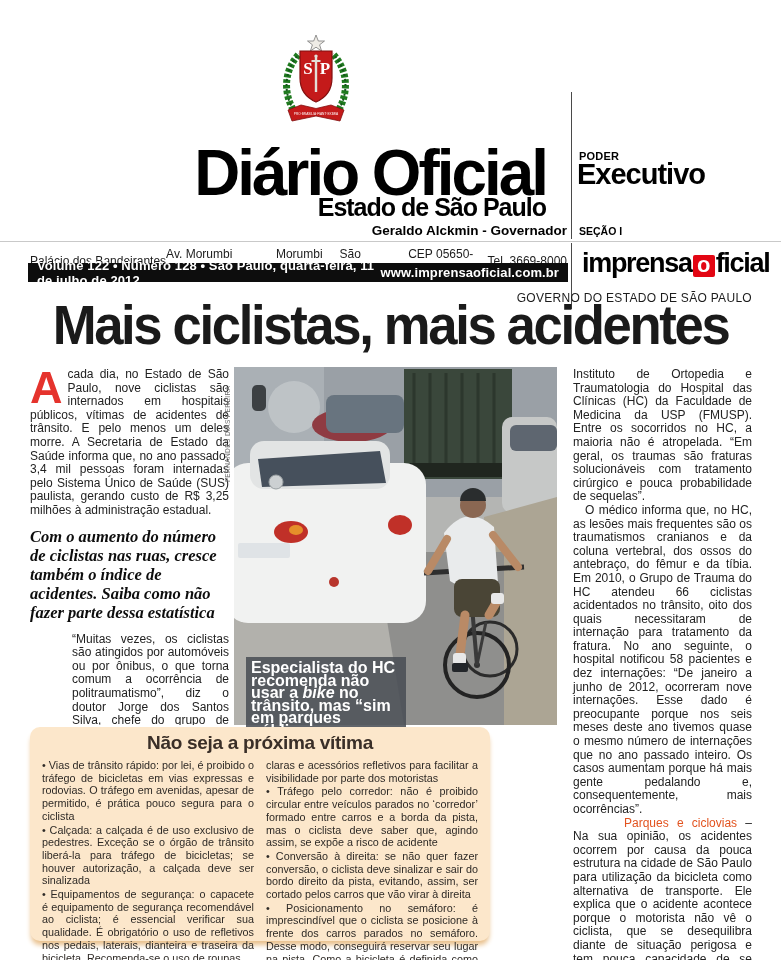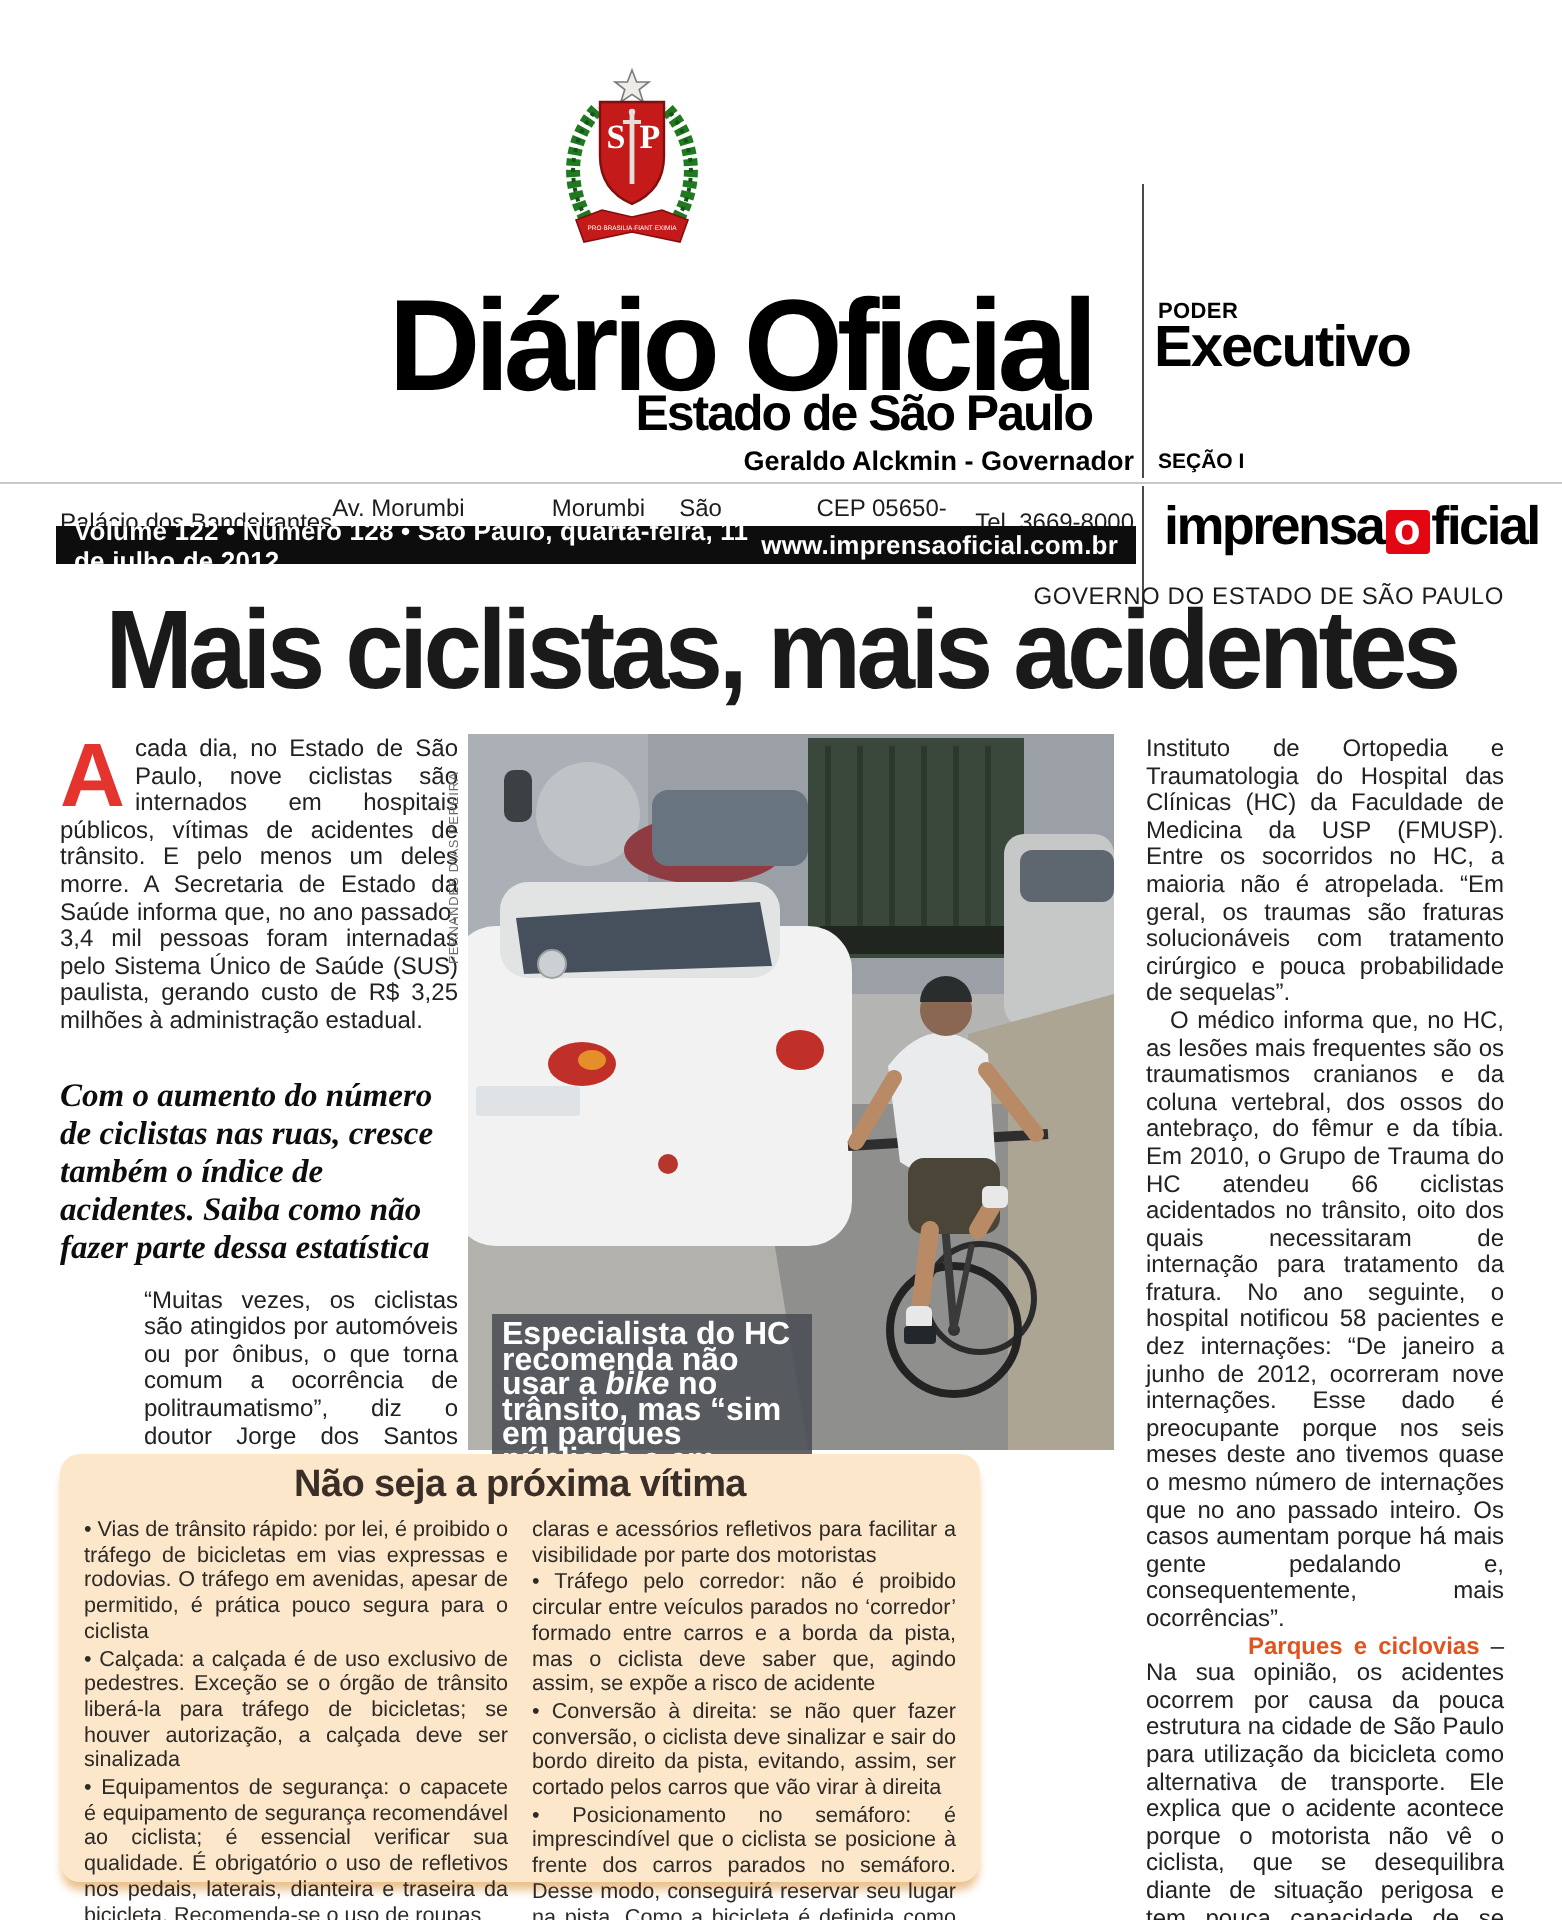--- a/index.html
+++ b/index.html
@@ -45,27 +45,27 @@
   
   .headline{position:absolute;left:0;top:294px;width:781px;text-align:center;color:var(--ink);
     font-size:56px;font-weight:700;letter-spacing:-2.5px;line-height:1.1;
     transform:scaleX(.94);transform-origin:center;}
 
   
   .colL{position:absolute;left:30px;top:368px;width:199px;height:357px;overflow:hidden;
     font-size:12px;line-height:13.6px;text-align:justify;color:#222;}
   .dropcap{float:left;font-size:45px;line-height:37px;font-weight:700;color:var(--red);
     margin:1px 5px 0 0;}
-  .standfirst{margin-top:20px;font-family:"Liberation Serif","DejaVu Serif",serif;
+  .standfirst{margin-top:9px;font-family:"Liberation Serif","DejaVu Serif",serif;
     font-style:italic;font-weight:700;font-size:16.5px;line-height:19px;color:#0d0d0d;text-align:left;}
   .quotep{margin-top:11px;padding-left:42px;}
   .colR{position:absolute;left:573px;top:368px;width:179px;
     font-size:12px;line-height:13.6px;text-align:justify;color:#222;}
   .colR p.ind{text-indent:12px;}
-  .lead{font-weight:700;color:var(--accent);padding-left:39px;}
+  .lead{font-weight:400;color:var(--accent);padding-left:39px;}
   i.bk{font-style:italic;}
 
   
   .photo{position:absolute;left:234px;top:367px;width:323px;height:358px;overflow:hidden;background:#b0b1af;}
   .caption{position:absolute;left:246px;top:657px;width:160px;background:rgba(74,79,85,.88);
     color:#fff;font-size:16px;line-height:12.5px;font-weight:700;padding:5px 5px;}
   .credit{position:absolute;left:224px;top:372px;width:110px;font-size:6.5px;color:#6b6b6b;
     letter-spacing:.4px;transform:rotate(-90deg) translateX(-110px);transform-origin:left top;white-space:nowrap;}
 
   

